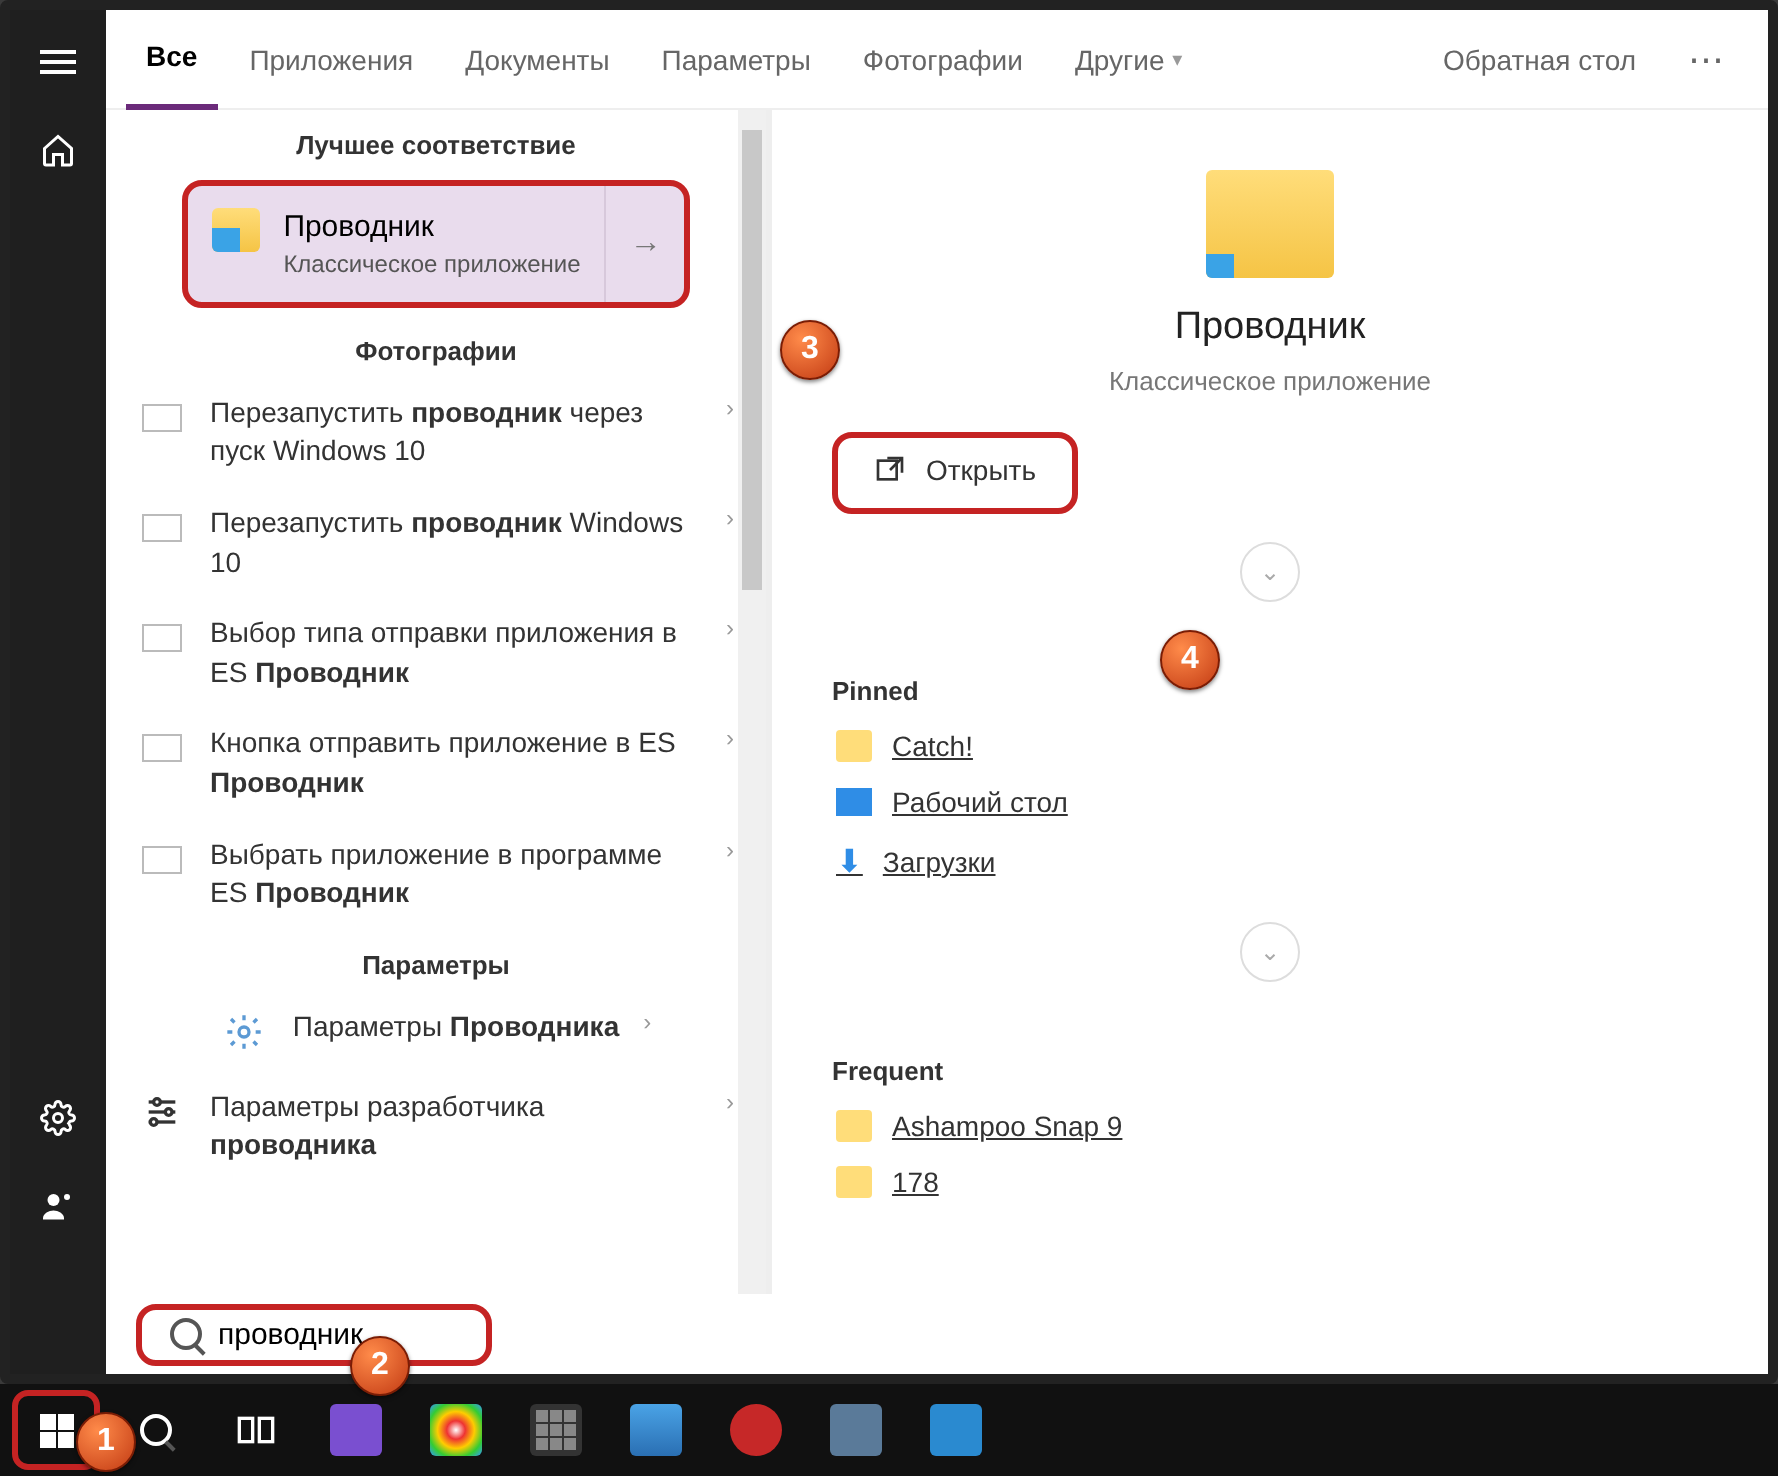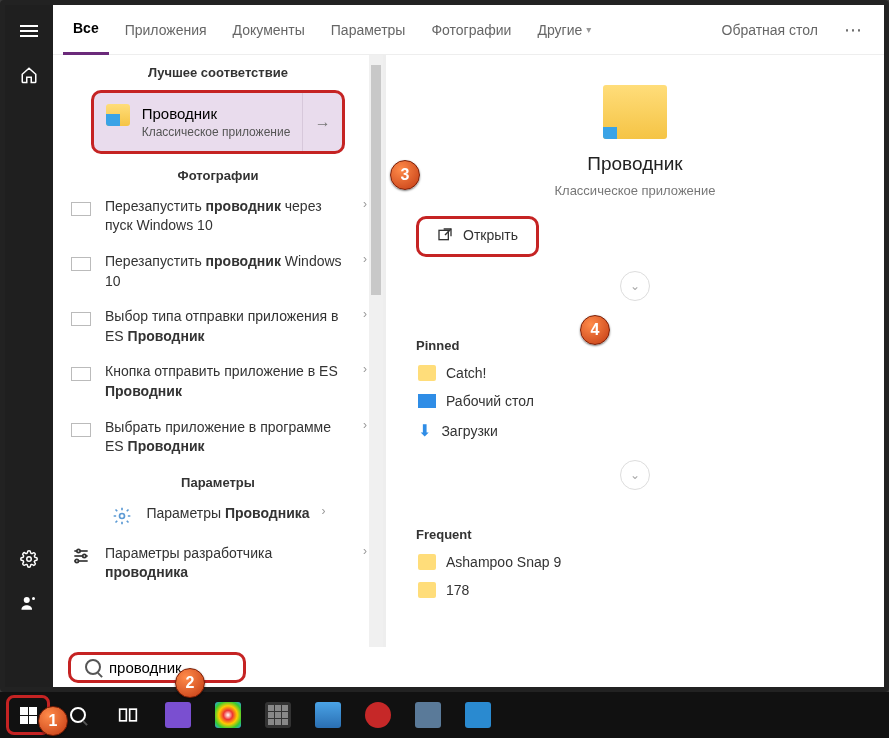--- a/index.html
+++ b/index.html
@@ -39,21 +39,21 @@
 
   .preview { flex: 1; border-left: 3px solid #eee; padding: 20px 30px; display: flex; flex-direction: column; align-items: center; gap: 8px; overflow-y: auto; }
   .preview .big-ic { width: 64px; height: 54px; margin-top: 10px; }
   .preview .ptitle { font-size: 19px; color: #222; margin-top: 6px; }
   .preview .psub { font-size: 13px; color: #777; margin-bottom: 10px; }
   .preview .action-row { align-self: stretch; }
   .open-btn { display: inline-flex; align-items: flex-start; gap: 10px; padding: 8px 18px; border: 3px solid #c52323; border-radius: 10px; font-size: 14px; cursor: pointer; }
   .expander { width: 30px; height: 30px; border: 1px solid #ddd; border-radius: 50%; display: flex; align-items: center; justify-content: center; color: #aaa; cursor: pointer; align-self: center; margin: 6px 0; font-size: 12px; }
   .group { align-self: stretch; margin-top: 17px; }
   .group-h { font-size: 13px; font-weight: 600; color: #333; margin: 6px 0; }
-  .gitem { display: flex; align-items: center; gap: 10px; padding: 6px 2px; font-size: 14px; color: #333; cursor: pointer; }
+  .gitem { display: flex; align-items: center; gap: 10px; padding: 6px 2px; font-size: 14px; color: #333; cursor: pointer; text-decoration: underline; }
   .sq-folder { width: 18px; height: 16px; background: #ffdd7a; border-radius: 2px; }
   .sq-blue { width: 18px; height: 14px; background: #2f8de6; }
   .dl-arrow { color: #2f8de6; font-size: 16px; }
 
   .searchbar { position: absolute; left: 60px; bottom: 51px; width: 340px; height: 40px; background: #fff; display: flex; align-items: center; z-index: 5; }
   .searchbox { display: inline-flex; align-items: center; gap: 8px; border: 3px solid #c52323; border-radius: 10px; padding: 4px 14px; margin-left: 8px; }
   .searchbox input { border: none; outline: none; font-size: 15px; width: 120px; }
   .mag { width: 16px; height: 16px; border: 2px solid #555; border-radius: 50%; position: relative; }
   .mag::after { content:""; position:absolute; width:6px; height:2px; background:#555; bottom:-3px; right:-4px; transform:rotate(45deg); }
 

